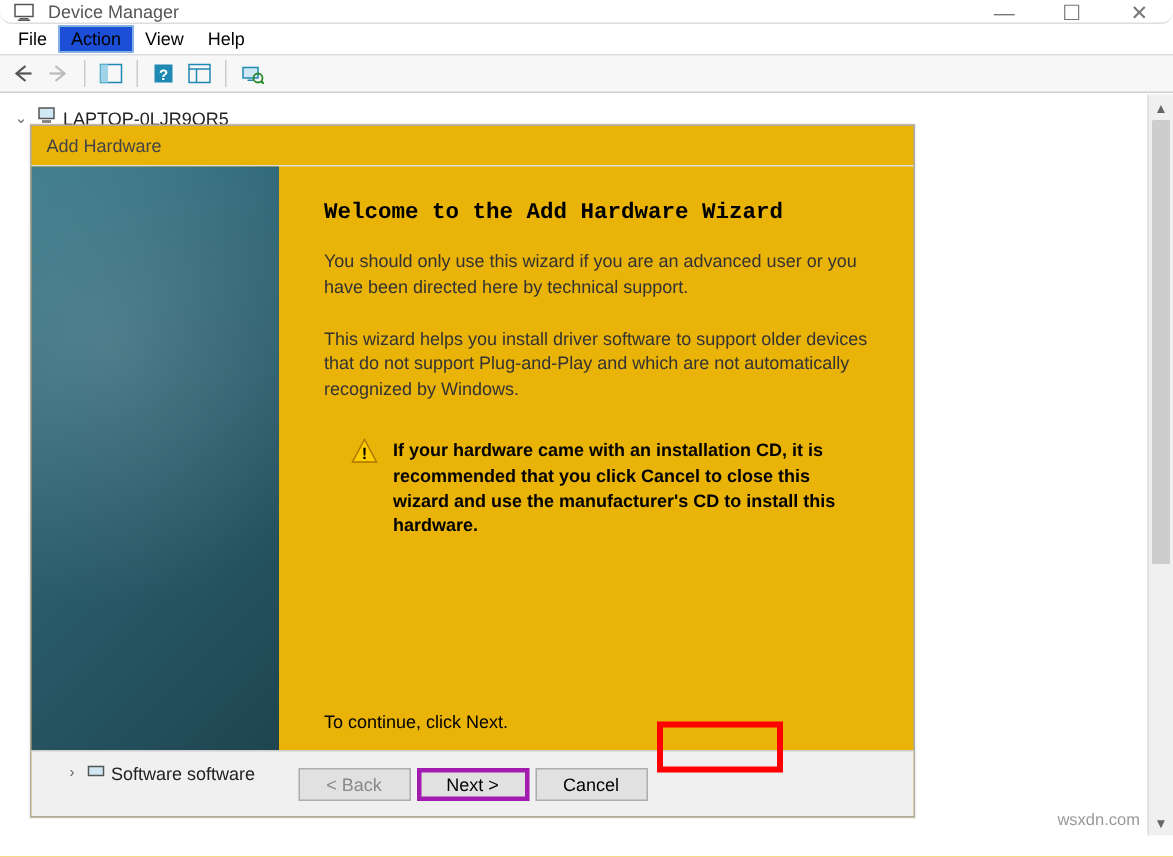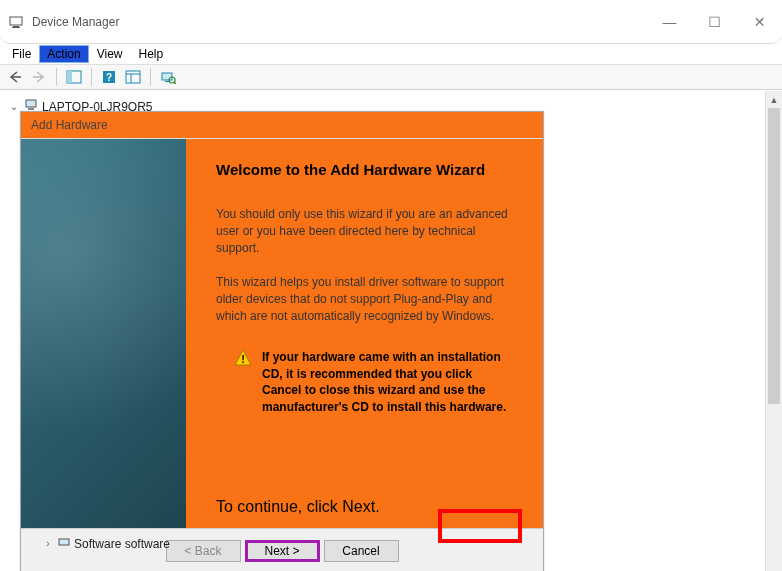--- a/index.html
+++ b/index.html
@@ -1,19 +1,19 @@
 <!DOCTYPE html>
 <html><head>
 <meta charset="utf-8">
 <style>
 * { box-sizing: border-box; margin: 0; padding: 0; font-family: "Segoe UI", Tahoma, sans-serif; }
 body { width: 782px; height: 571px; background: #fff; font-size: 12px; position: relative; overflow: hidden; }
 
 
-.titlebar { height: 44px; display: flex; align-items: center; border-bottom: 1px solid #ddd; border-radius: 10px; }
+.titlebar { height: 16px; display: flex; align-items: center; border-bottom: 1px solid #ddd; border-radius: 10px; }
 .titlebar .icon { width: 16px; height: 16px; margin: 0 8px; }
 .titlebar .title { flex: 1; font-size: 12px; color: #555; }
 .titlebar .ctrls { display: flex; }
 .titlebar .ctrl { width: 45px; height: 30px; display: flex; align-items: center; justify-content: center; color: #777; font-size: 14px; }
 
 
 .menubar { height: 20px; display: flex; align-items: center; padding: 0 4px; font-size: 12px; }
 .menubar .item { padding: 2px 8px; }
 .menubar .item.active { background: #1d4ed8; border: 1px solid #7eb4e2; padding: 1px 7px; }
 
@@ -23,32 +23,32 @@
 .toolbar .btn { width: 22px; height: 22px; display: flex; align-items: center; justify-content: center; }
 
 
 .main { position: relative; height: calc(571px - 30px - 20px - 26px); border-top: 1px solid #fff; }
 .tree { padding: 6px 8px; font-size: 12px; color: #222; }
 .tree .node { display: flex; align-items: center; gap: 4px; padding: 1px 0; }
 .tree .expand { width: 12px; text-align: center; color: #666; font-size: 10px; }
 .tree .node.child { padding-left: 26px; }
 
 
-.dialog { position: absolute; left: 20px; top: 20px; width: 524px; border: 1px solid #aaa; background: #f97316; box-shadow: 0 0 0 1px rgba(0,0,0,0.05); }
+.dialog { position: absolute; left: 20px; top: 20px; width: 590px; border: 1px solid #aaa; background: #eab308; box-shadow: 0 0 0 1px rgba(0,0,0,0.05); }
 .dialog-header { padding: 6px 10px; font-size: 12px; color: #444; }
 .dialog-body { display: flex; border-top: 1px solid #ddd; height: 390px; }
 .sidebar-img { width: 165px; background: linear-gradient(135deg, #3a7a8a 0%, #2d6272 40%, #1e4550 100%); position: relative; overflow:hidden; }
 .sidebar-img::before { content:""; position:absolute; inset:0; background: radial-gradient(circle at 30% 30%, rgba(255,255,255,0.15), transparent 60%); }
 .content { flex: 1; padding: 22px 30px 10px 30px; font-size: 12px; color: #333; }
-.content h1 { font-size: 15px; font-weight: bold; margin-bottom: 28px; color: #000; }
+.content h1 { font-size: 15px; font-weight: bold; margin-bottom: 16px; color: #000; font-family: Liberation Mono, monospace; }
 .content p { margin-bottom: 18px; line-height: 1.4; }
 .warning { display: flex; gap: 10px; margin: 24px 0 0 18px; }
 .warning .wicon { width: 18px; flex-shrink: 0; }
 .warning .wtext { font-size: 12px; font-weight: bold; color: #000; line-height: 1.4; }
-.continue-text { position: absolute; bottom: 12px; left: 195px; font-size: 16px; }
+.continue-text { position: absolute; bottom: 12px; left: 195px; font-size: 12px; }
 .dialog-footer { border-top: 1px solid #ccc; background: #f0f0f0; height: 44px; display: flex; align-items: center; justify-content: center; padding: 0 16px; gap: 4px; }
 .dialog-footer button { width: 75px; height: 22px; font-size: 12px; border: 1px solid #adadad; background: #e1e1e1; }
 .dialog-footer button:disabled { color: #888; }
 .dialog-footer button.default { background: #e1e1e1; border: 3px solid #a21caf; }
 
 
 .highlight { position: absolute; border: 4px solid #ff0000; pointer-events: none; }
 
 
 .scrollbar { position: absolute; right: 0; top: 0; width: 17px; height: 100%; background: #f0f0f0; border-left: 1px solid #ddd; }

